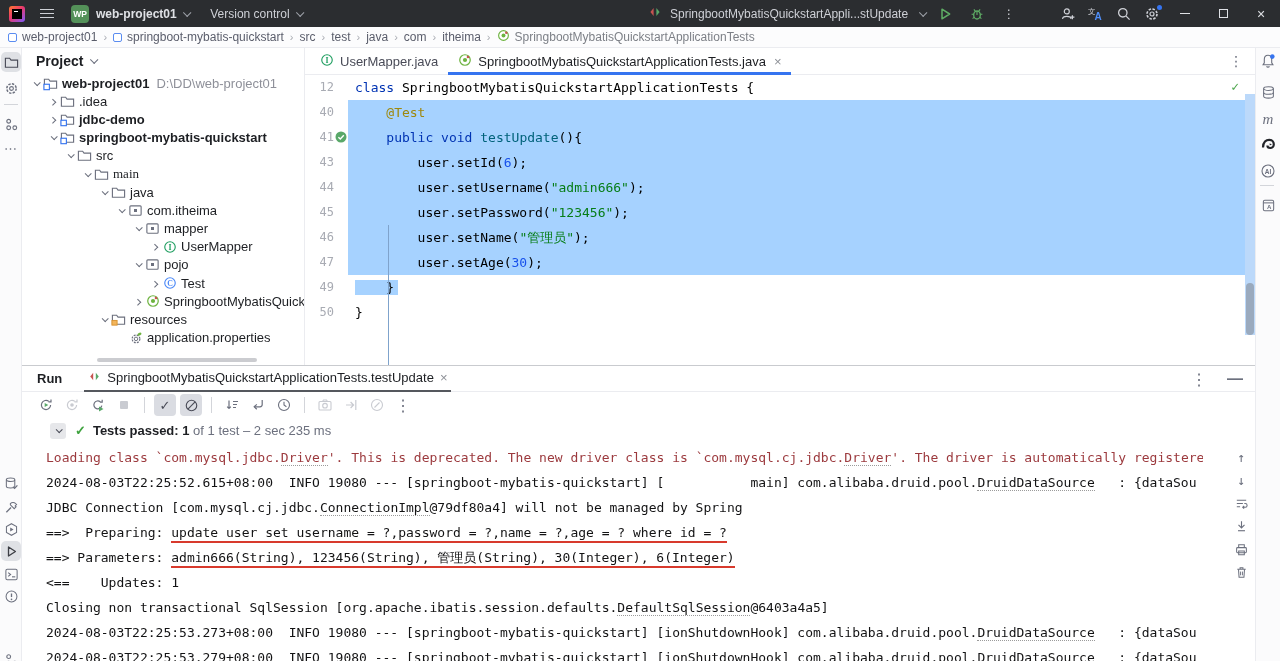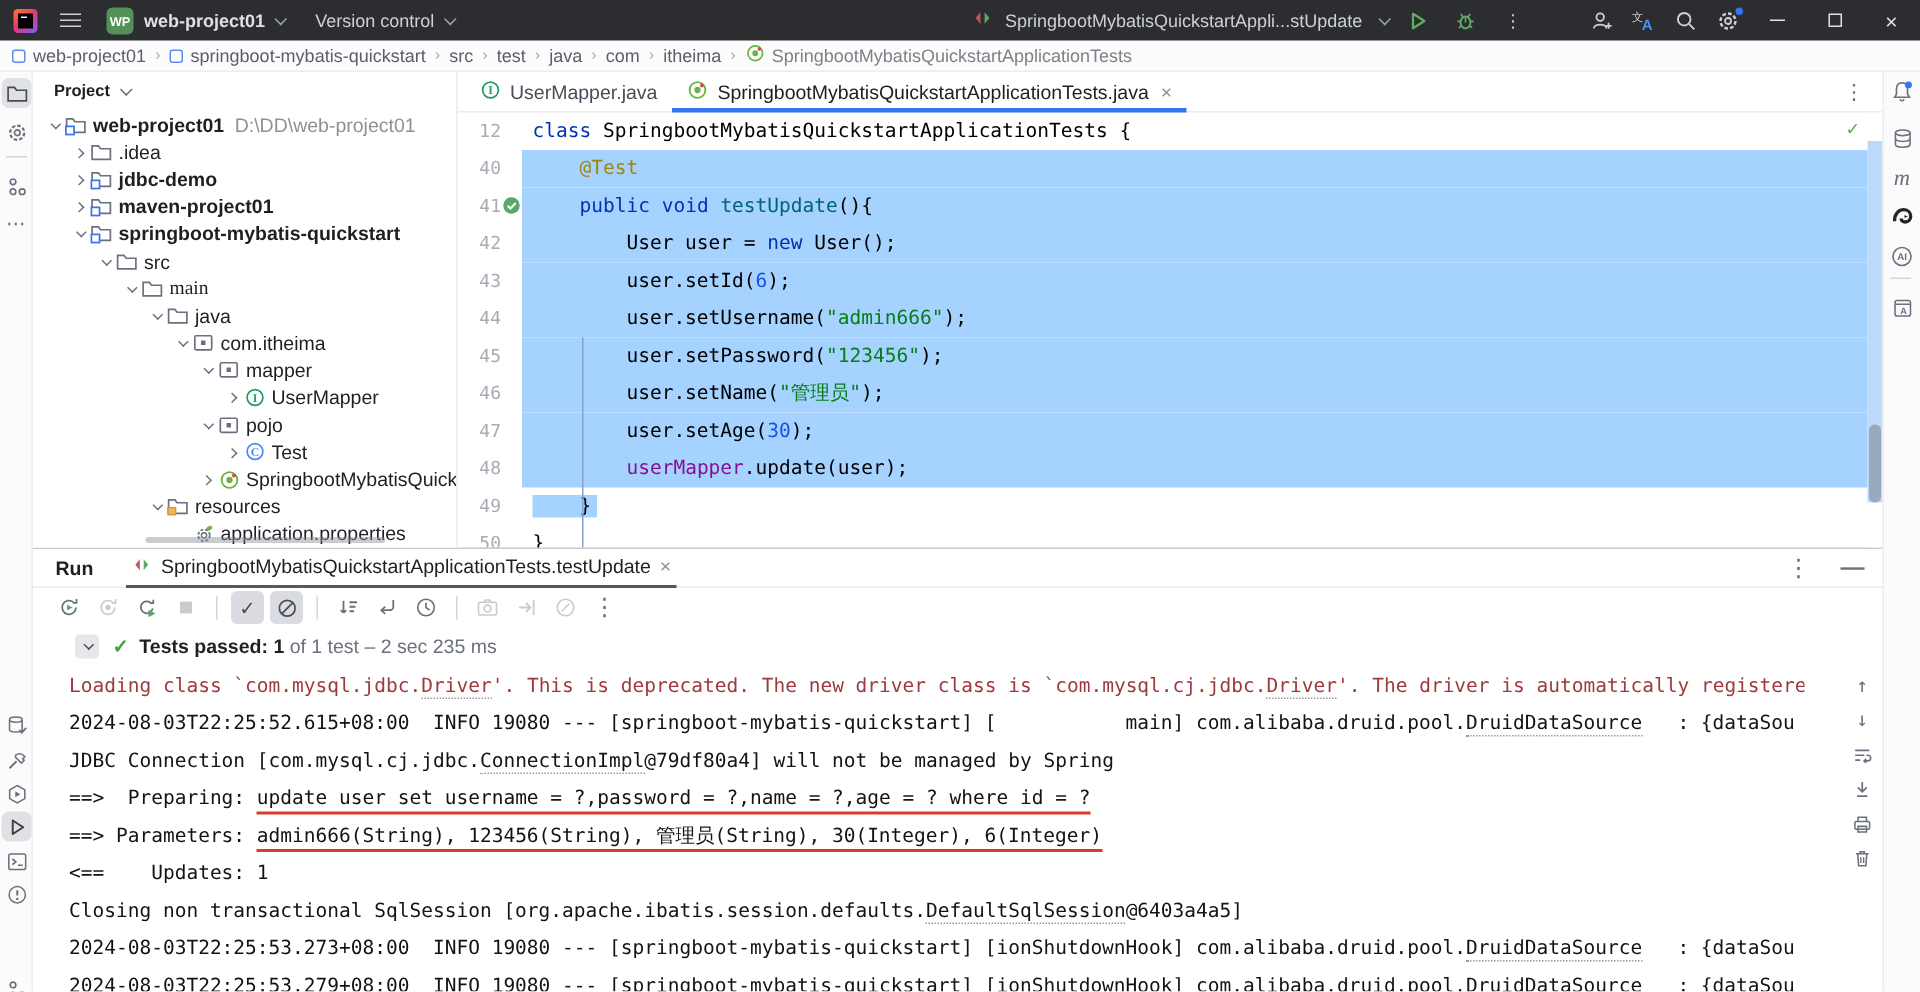--- a/index.html
+++ b/index.html
@@ -48,21 +48,21 @@
   .sicon { width:20px; height:20px; display:flex; align-items:center; justify-content:center;
     position:absolute; left:1px; cursor:pointer; color:#6c707e; }
   .stripe.right .sicon { left:2px; }
   .sicon.active { background:#dfe1e5; border-radius:5px; }
   .sdiv { position:absolute; left:4px; width:14px; height:1px; background:#d3d5da; }
   .center { flex:1; display:flex; flex-direction:column; min-width:0; }
   .upper { height:317px; display:flex; min-height:0; }
 
   
   .project { width:283px; border-right:1px solid #ebecf0; position:relative; overflow:hidden; background:#fff; }
-  .pp-head { height:26px; display:flex; align-items:center; padding-left:14px; font-size:11px;
+  .pp-head { height:26px; display:flex; align-items:center; padding-left:14px; font-size:14px;
     font-weight:bold; color:#1d1f23; gap:7px; }
   .pp-head .chevd { width:5.5px;height:5.5px;border-right:1.3px solid #6c707e;border-bottom:1.3px solid #6c707e;
     display:inline-block;transform:rotate(45deg) translateY(-2px); }
   .tree { font-size:13px; color:#1d1f23; }
   .trow { height:18.2px; display:flex; align-items:center; white-space:nowrap; cursor:pointer; }
   .trow .tchev { width:12px; flex:0 0 12px; display:flex; align-items:center; justify-content:center; }
   .tchev i { width:5px; height:5px; border-right:1.3px solid #6c707e; border-bottom:1.3px solid #6c707e; display:inline-block; }
   .tchev i.open { transform:rotate(45deg) translateY(-1px); }
   .tchev i.closed { transform:rotate(-45deg) translateX(-1px); }
   .ticon { width:17px; flex:0 0 17px; display:flex; align-items:center; justify-content:center; }
@@ -362,32 +362,20 @@
                 <span class="ticon">
                   <svg width="15" height="15" viewBox="0 0 16 16">
                     <path d="M1.5 3.5 H6 L7.5 5.5 H14.5 V13 H1.5 Z" fill="none" stroke="#6c707e" stroke-width="1.2"></path>
                     <rect x="1" y="8.8" width="5.8" height="5.8" fill="#fff" stroke="#3574f0" stroke-width="1.2"></rect>
                   </svg>
                 </span>
                 <span class="tlabel b">jdbc-demo</span>
               </div>
               <div class="trow" style="padding-left: 25px;">
                 <span class="tchev">
-                  <i class="closed"></i>
-                </span>
-                <span class="ticon">
-                  <svg width="15" height="15" viewBox="0 0 16 16">
-                    <path d="M1.5 3.5 H6 L7.5 5.5 H14.5 V13 H1.5 Z" fill="none" stroke="#6c707e" stroke-width="1.2"></path>
-                    <rect x="1" y="8.8" width="5.8" height="5.8" fill="#fff" stroke="#3574f0" stroke-width="1.2"></rect>
-                  </svg>
-                </span>
-                <span class="tlabel b">maven-project01</span>
-              </div>
-              <div class="trow" style="padding-left: 25px;">
-                <span class="tchev">
                   <i class="open"></i>
                 </span>
                 <span class="ticon">
                   <svg width="15" height="15" viewBox="0 0 16 16">
                     <path d="M1.5 3.5 H6 L7.5 5.5 H14.5 V13 H1.5 Z" fill="none" stroke="#6c707e" stroke-width="1.2"></path>
                     <rect x="1" y="8.8" width="5.8" height="5.8" fill="#fff" stroke="#3574f0" stroke-width="1.2"></rect>
                   </svg>
                 </span>
                 <span class="tlabel b">springboot-mybatis-quickstart</span>
               </div>
@@ -558,46 +546,38 @@
                 <span class="cline">    <span class="ann">@Test</span></span>
               </div>
               <div class="crow sel">
                 <span class="gut">41<svg width="12" height="12" viewBox="0 0 12 12">
                     <circle cx="6" cy="6" r="5.5" fill="#59a869"></circle>
                     <path d="M3.4 6.2 L5.3 8 L8.8 4.3" stroke="#fff" stroke-width="1.4" fill="none"></path>
                   </svg></span>
                 <span class="cline">    <span class="kw">public</span> <span class="kw">void</span> <span class="mth">testUpdate</span>(){</span>
               </div>
               <div class="crow sel">
-                <span class="gut">42</span>
-                <span class="cline">        User user = <span class="kw">new</span> User();</span>
-              </div>
-              <div class="crow sel">
                 <span class="gut">43</span>
                 <span class="cline">        user.setId(<span class="num">6</span>);</span>
               </div>
               <div class="crow sel">
                 <span class="gut">44</span>
                 <span class="cline">        user.setUsername(<span class="str">"admin666"</span>);</span>
               </div>
               <div class="crow sel">
                 <span class="gut">45</span>
                 <span class="cline">        user.setPassword(<span class="str">"123456"</span>);</span>
               </div>
               <div class="crow sel">
                 <span class="gut">46</span>
                 <span class="cline">        user.setName(<span class="str">"管理员"</span>);</span>
               </div>
               <div class="crow sel">
                 <span class="gut">47</span>
                 <span class="cline">        user.setAge(<span class="num">30</span>);</span>
-              </div>
-              <div class="crow sel">
-                <span class="gut">48</span>
-                <span class="cline">        <span class="fld">userMapper</span>.update(user);</span>
               </div>
               <div class="crow">
                 <span class="gut">49</span>
                 <span class="cline"><span class="psel">    }</span></span>
               </div>
               <div class="crow">
                 <span class="gut">50</span>
                 <span class="cline">}</span>
               </div>
               <div class="guide"></div>

